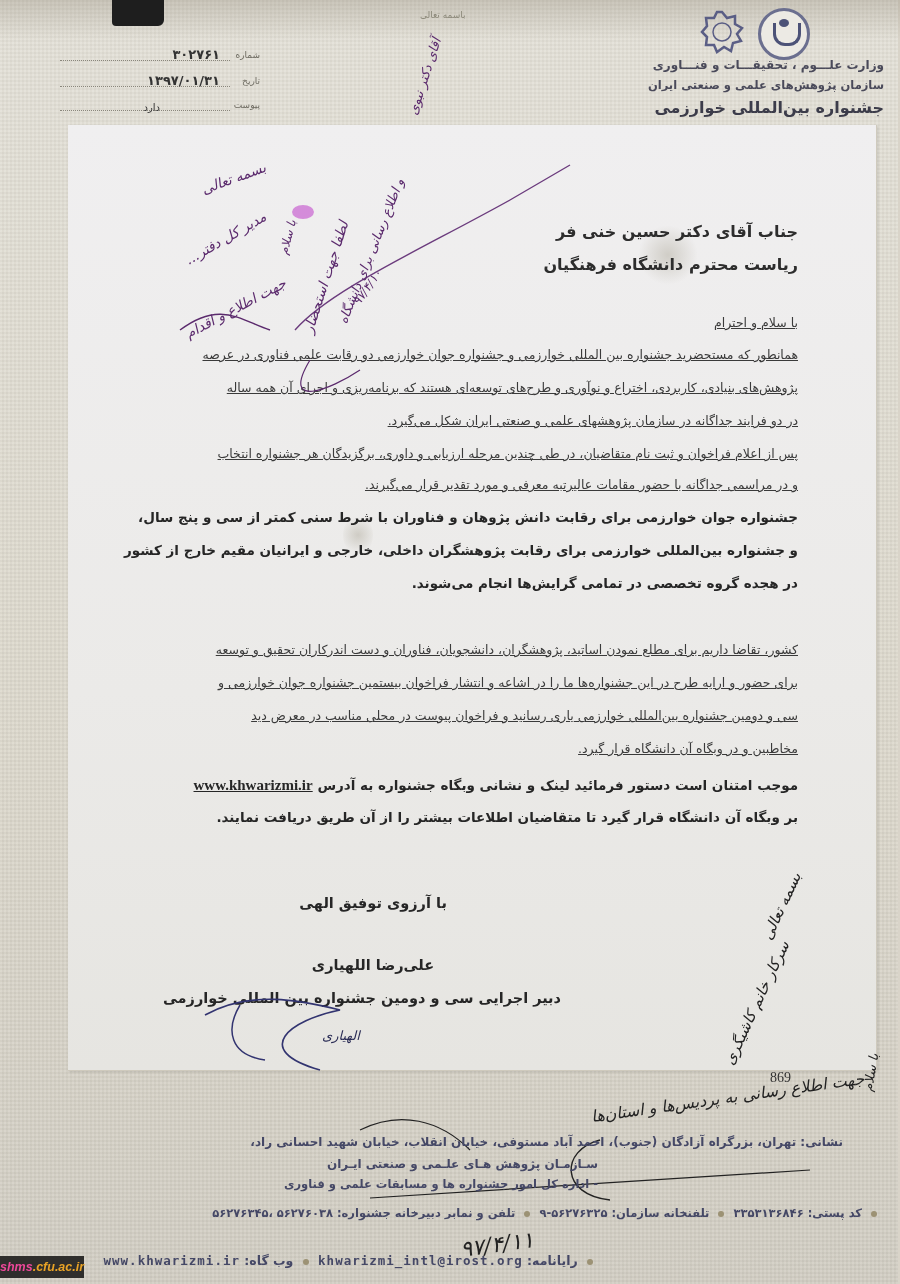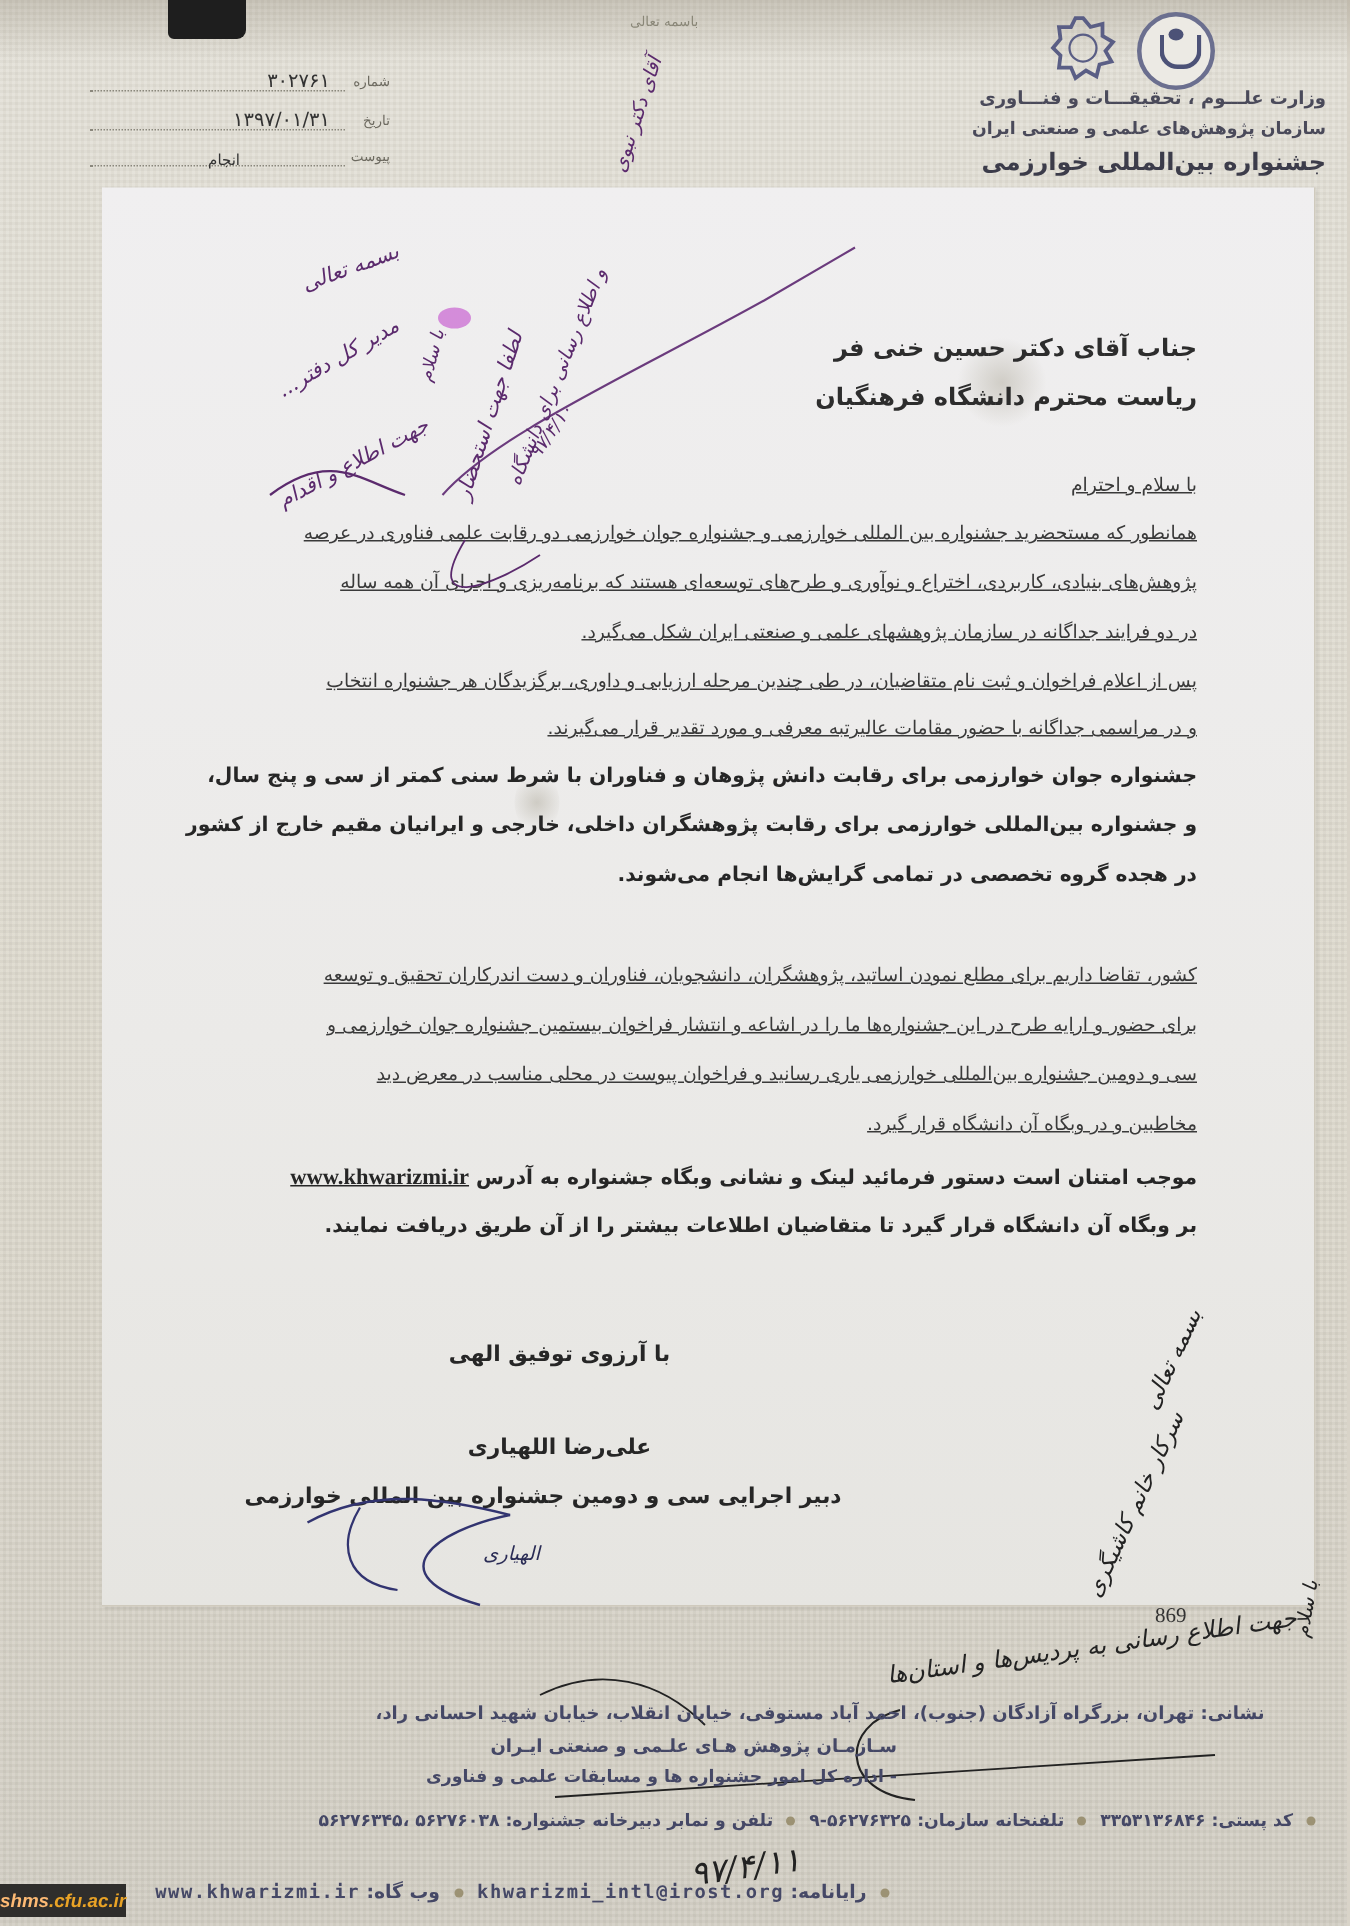--- a/index.html
+++ b/index.html
@@ -26,21 +26,21 @@
   .logo1 .dot { position:absolute; left:18px; top:8px; width:10px; height:8px; background:#4c5277; border-radius:50%; }
   .logo2 { position:absolute; left:700px; top:10px; width:44px; height:44px; }
   .org { position:absolute; right:14px; text-align:right; direction:rtl; color:#4a4a5a; }
   .org1 { top:58px; font-size:12px; font-weight:bold; }
   .org2 { top:78px; font-size:11.5px; font-weight:bold; }
   .org3 { top:98px; font-size:16px; font-weight:bold; color:#3c3c4a; }
 
   .meta { position:absolute; left:60px; direction:rtl; font-size:9px; color:#6d6a60; width:200px; }
   .meta .lbl { position:absolute; right:0; }
   .meta .dots { position:absolute; right:30px; left:0; border-bottom:1px dotted #8a877c; top:10px; }
-  .meta .val { position:absolute; right:40px; top:-3px; font-size:13px; letter-spacing:1px; color:#333; font-weight:normal; }
+  .meta .val { position:absolute; right:40px; top:-3px; font-size:13px; letter-spacing:1px; color:#333; font-weight:bold; }
   .m1 { top:50px; } .m2 { top:76px; } .m3 { top:100px; }
 
   
   .letter {
     position:absolute; left:68px; top:125px; width:808px; height:945px;
     background:linear-gradient(180deg,#f0eff0 0%,#ebeae8 60%,#e6e5e1 100%);
     border-right:1px solid #cfcabd; border-bottom:1px solid #cfcabd;
     box-shadow:1px 1px 2px rgba(0,0,0,0.12);
   }
   .t { position:absolute; direction:rtl; text-align:right; white-space:nowrap; color:#333; }
@@ -61,21 +61,21 @@
   .foot { position:absolute; direction:rtl; text-align:right; white-space:nowrap; color:#454866; font-weight:bold; }
   .f1 { right:55px; top:1135px; font-size:12px; }
   .f2 { right:300px; top:1157px; font-size:12px; letter-spacing:2px; }
   .f3 { right:300px; top:1177px; font-size:11.5px; }
   .f4 { right:16px; top:1206px; font-size:11.5px; }
   .f5 { right:300px; top:1225px; font-size:12.5px;margin-top:28px; }
   .bullet { display:inline-block; width:6px; height:6px; border-radius:50%; background:#9c9274; margin:0 5px; vertical-align:middle; }
   .mono { font-family:"DejaVu Sans Mono", monospace; direction:ltr; display:inline-block; letter-spacing:1px; }
 
   .watermark { position:absolute; left:0; top:1256px; width:84px; height:22px; background:#2f2e2c; color:#e9a326; font-family:"Liberation Sans", sans-serif; font-style:italic; font-weight:bold; font-size:12.5px; line-height:22px; text-align:center; }
-  .watermark .w1 { color:#fdba74; }
+  .watermark .w1 { color:#ec4899; }
 </style>
 </head>
 <body>
 
 <div class="sheet">
   <div class="shadow-top"></div>
   <div class="clip-mark"></div>
 
   <div class="basmala">باسمه تعالی</div>
 
@@ -98,21 +98,21 @@
     <span class="val">۳۰۲۷۶۱</span>
   </div>
   <div class="meta m2">
     <span class="lbl">تاریخ</span>
     <span class="dots"></span>
     <span class="val">۱۳۹۷/۰۱/۳۱</span>
   </div>
   <div class="meta m3">
     <span class="lbl">پیوست</span>
     <span class="dots"></span>
-    <span class="val" style="font-size:10px;font-weight:normal;right:100px;top:2px">انجام</span>
+    <span class="val" style="font-size:10px;font-weight:normal;right:100px;top:2px">دارد</span>
   </div>
 
   <div class="letter">
     <div class="stain" style="left:570px;top:100px;width:60px;height:60px"></div>
     <div class="stain" style="left:275px;top:390px;width:30px;height:40px"></div>
 
     <div class="t addressee" style="right:78px;top:97px">جناب آقای دکتر حسین خنی فر</div>
     <div class="t addressee" style="right:78px;top:130px">ریاست محترم دانشگاه فرهنگیان</div>
 
     <div class="t body" style="right:78px;top:190px">با سلام و احترام</div>

